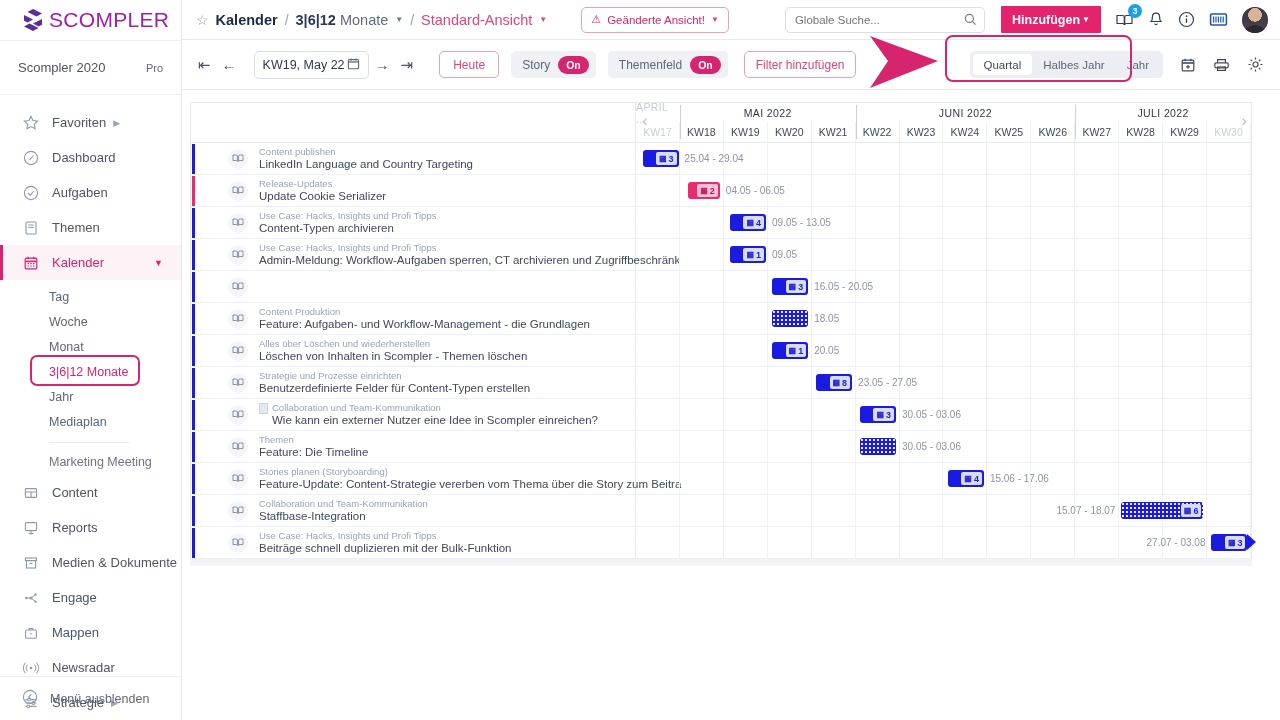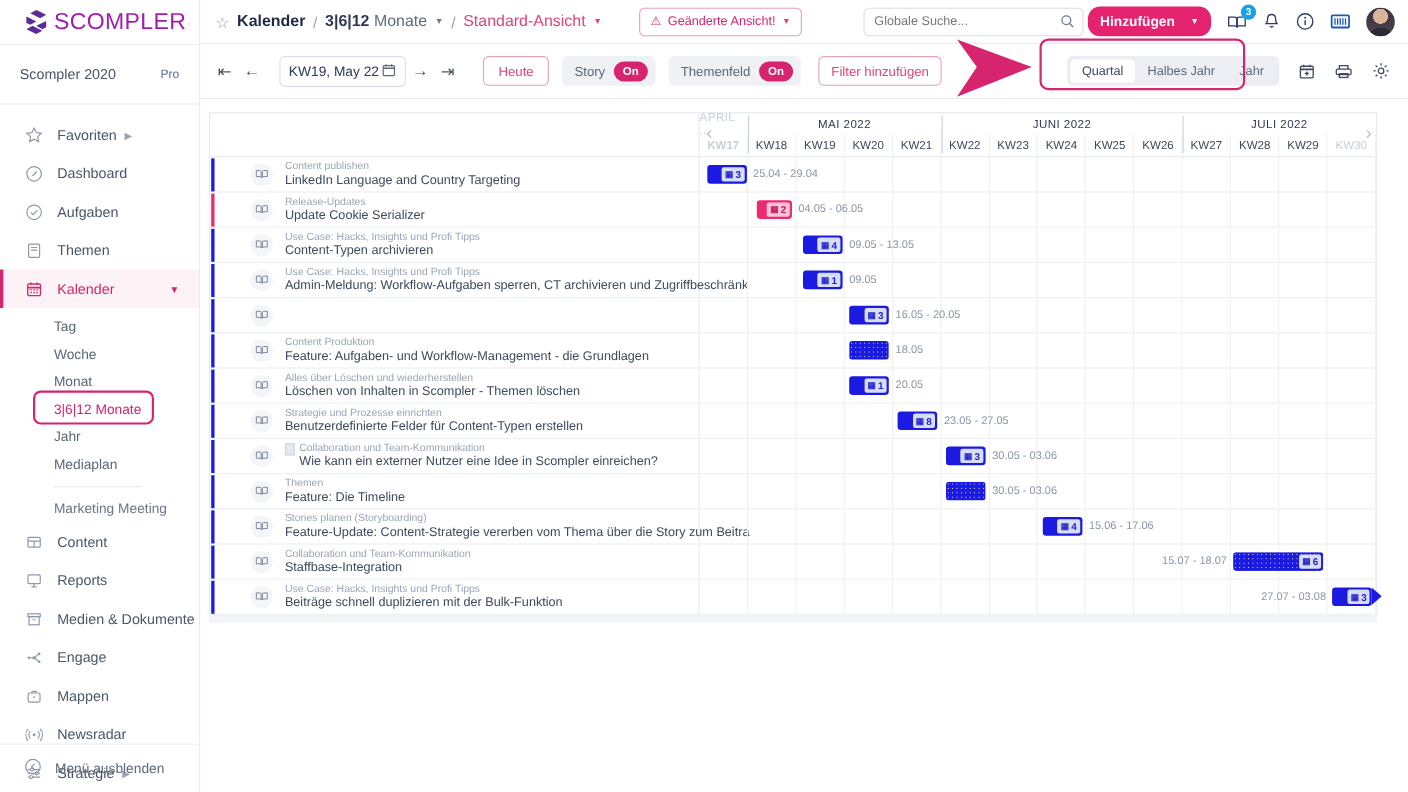--- a/index.html
+++ b/index.html
@@ -87,22 +87,22 @@
   .warn-tri { font-size: 11px; }
   .search-wrap { margin-left: 56px; position: relative; }
   .search-input {
     width: 200px; height: 26px; border: 1px solid #d9dee7; border-radius: 5px;
     padding: 0 28px 0 9px; font-size: 11.5px; color: #8b95a6; background: #fff;
     font-family: "Liberation Sans", sans-serif;
   }
   .search-ico { position: absolute; right: 8px; top: 6px; color: #6f7a8c; font-size: 12px; }
   .top-right { margin-left: auto; display: flex; align-items: center; gap: 14px; }
   .add-btn {
-    background: #e3236d; color: #fff; height: 27px; border-radius: 11px; border: 0;
-    display: flex; align-items: center; gap: 14px; padding: 0 11px; font-size: 12.5px;
+    background: #e3236d; color: #fff; height: 27px; border-radius: 1px; border: 0;
+    display: flex; align-items: center; gap: 2px; padding: 0 11px; font-size: 12.5px;
     font-weight: bold; cursor: pointer; font-family: "Liberation Sans", sans-serif;
   }
   .ic-btn { color: #2c3b63; position: relative; display: flex; align-items: center; cursor: pointer; }
   .badge-n {
     position: absolute; top: -7px; right: -8px; background: #1ba0e2; color: #fff;
     font-size: 9px; width: 14px; height: 14px; border-radius: 50%;
     display: flex; align-items: center; justify-content: center; font-weight: bold;
   }
   .avatar {
     width: 26px; height: 26px; border-radius: 50%; overflow: hidden; cursor: pointer;
@@ -575,21 +575,21 @@
         <div class="ghead">
           <div class="ghead-left"></div>
           <div class="ghead-right">
             <div class="months" id="month-row">
                 <div class="month-cell faded" style="width: 43.9286px;">APRIL ...</div>
                 <div class="month-cell" style="width: 175.714px;">MAI 2022</div>
                 <div class="month-cell" style="width: 219.643px;">JUNI 2022</div>
                 <div class="month-cell" style="width: 175.714px;">JULI 2022</div>
               </div>
             <div class="weeks" id="week-row">
-                <div class="wk faded" style="width: 43.9286px; font-weight: bold;">KW17</div>
+                <div class="wk faded" style="width: 43.9286px;">KW17</div>
                 <div class="wk" style="width: 43.9286px;">KW18</div>
                 <div class="wk" style="width: 43.9286px;">KW19</div>
                 <div class="wk" style="width: 43.9286px;">KW20</div>
                 <div class="wk" style="width: 43.9286px;">KW21</div>
                 <div class="wk" style="width: 43.9286px;">KW22</div>
                 <div class="wk" style="width: 43.9286px;">KW23</div>
                 <div class="wk" style="width: 43.9286px;">KW24</div>
                 <div class="wk" style="width: 43.9286px;">KW25</div>
                 <div class="wk" style="width: 43.9286px;">KW26</div>
                 <div class="wk" style="width: 43.9286px;">KW27</div>

